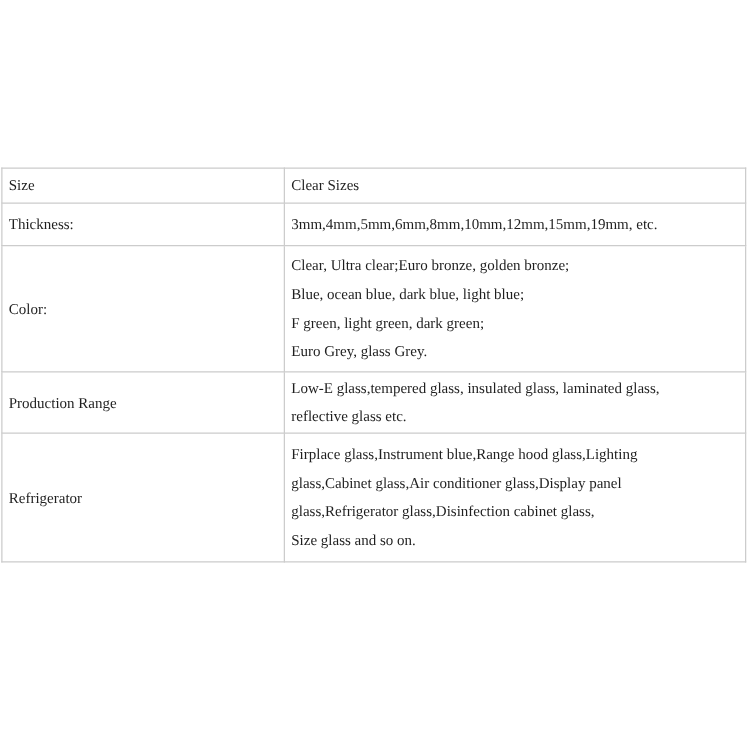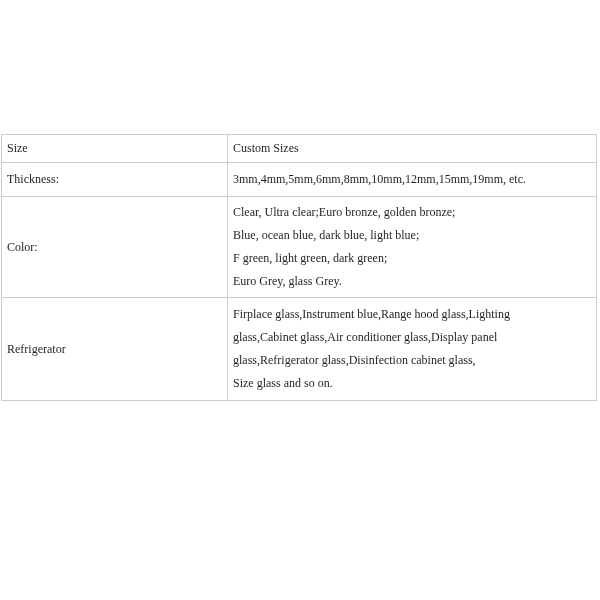--- a/index.html
+++ b/index.html
@@ -49,21 +49,21 @@
   <colgroup>
     <col class="c-label">
     <col class="c-value">
   </colgroup>
   <tbody>
     <tr class="r0">
       <td>
         <span>Size</span>
       </td>
       <td>
-        <span class="line">Custom Sizes</span>
+        <span class="line">Clear Sizes</span>
       </td>
     </tr>
     <tr class="r1">
       <td>
         <span>Thickness:</span>
       </td>
       <td>
         <span class="line">3mm,4mm,5mm,6mm,8mm,10mm,12mm,15mm,19mm, etc.</span>
       </td>
     </tr>
@@ -71,20 +71,29 @@
       <td>
         <span>Color:</span>
       </td>
       <td>
         <span class="line">Clear, Ultra clear;Euro bronze, golden bronze;</span>
         <span class="line">Blue, ocean blue, dark blue, light blue;</span>
         <span class="line">F green, light green, dark green;</span>
         <span class="line">Euro Grey, glass Grey.</span>
       </td>
     </tr>
+    <tr class="r3">
+      <td>
+        <span>Production Range</span>
+      </td>
+      <td>
+        <span class="line">Low-E glass,tempered glass, insulated glass, laminated glass,</span>
+        <span class="line">reflective glass etc.</span>
+      </td>
+    </tr>
     <tr class="r4">
       <td>
         <span>Refrigerator</span>
       </td>
       <td>
         <span class="line">Firplace glass,Instrument blue,Range hood glass,Lighting</span>
         <span class="line">glass,Cabinet glass,Air conditioner glass,Display panel</span>
         <span class="line">glass,Refrigerator glass,Disinfection cabinet glass,</span>
         <span class="line">Size glass and so on.</span>
       </td>

